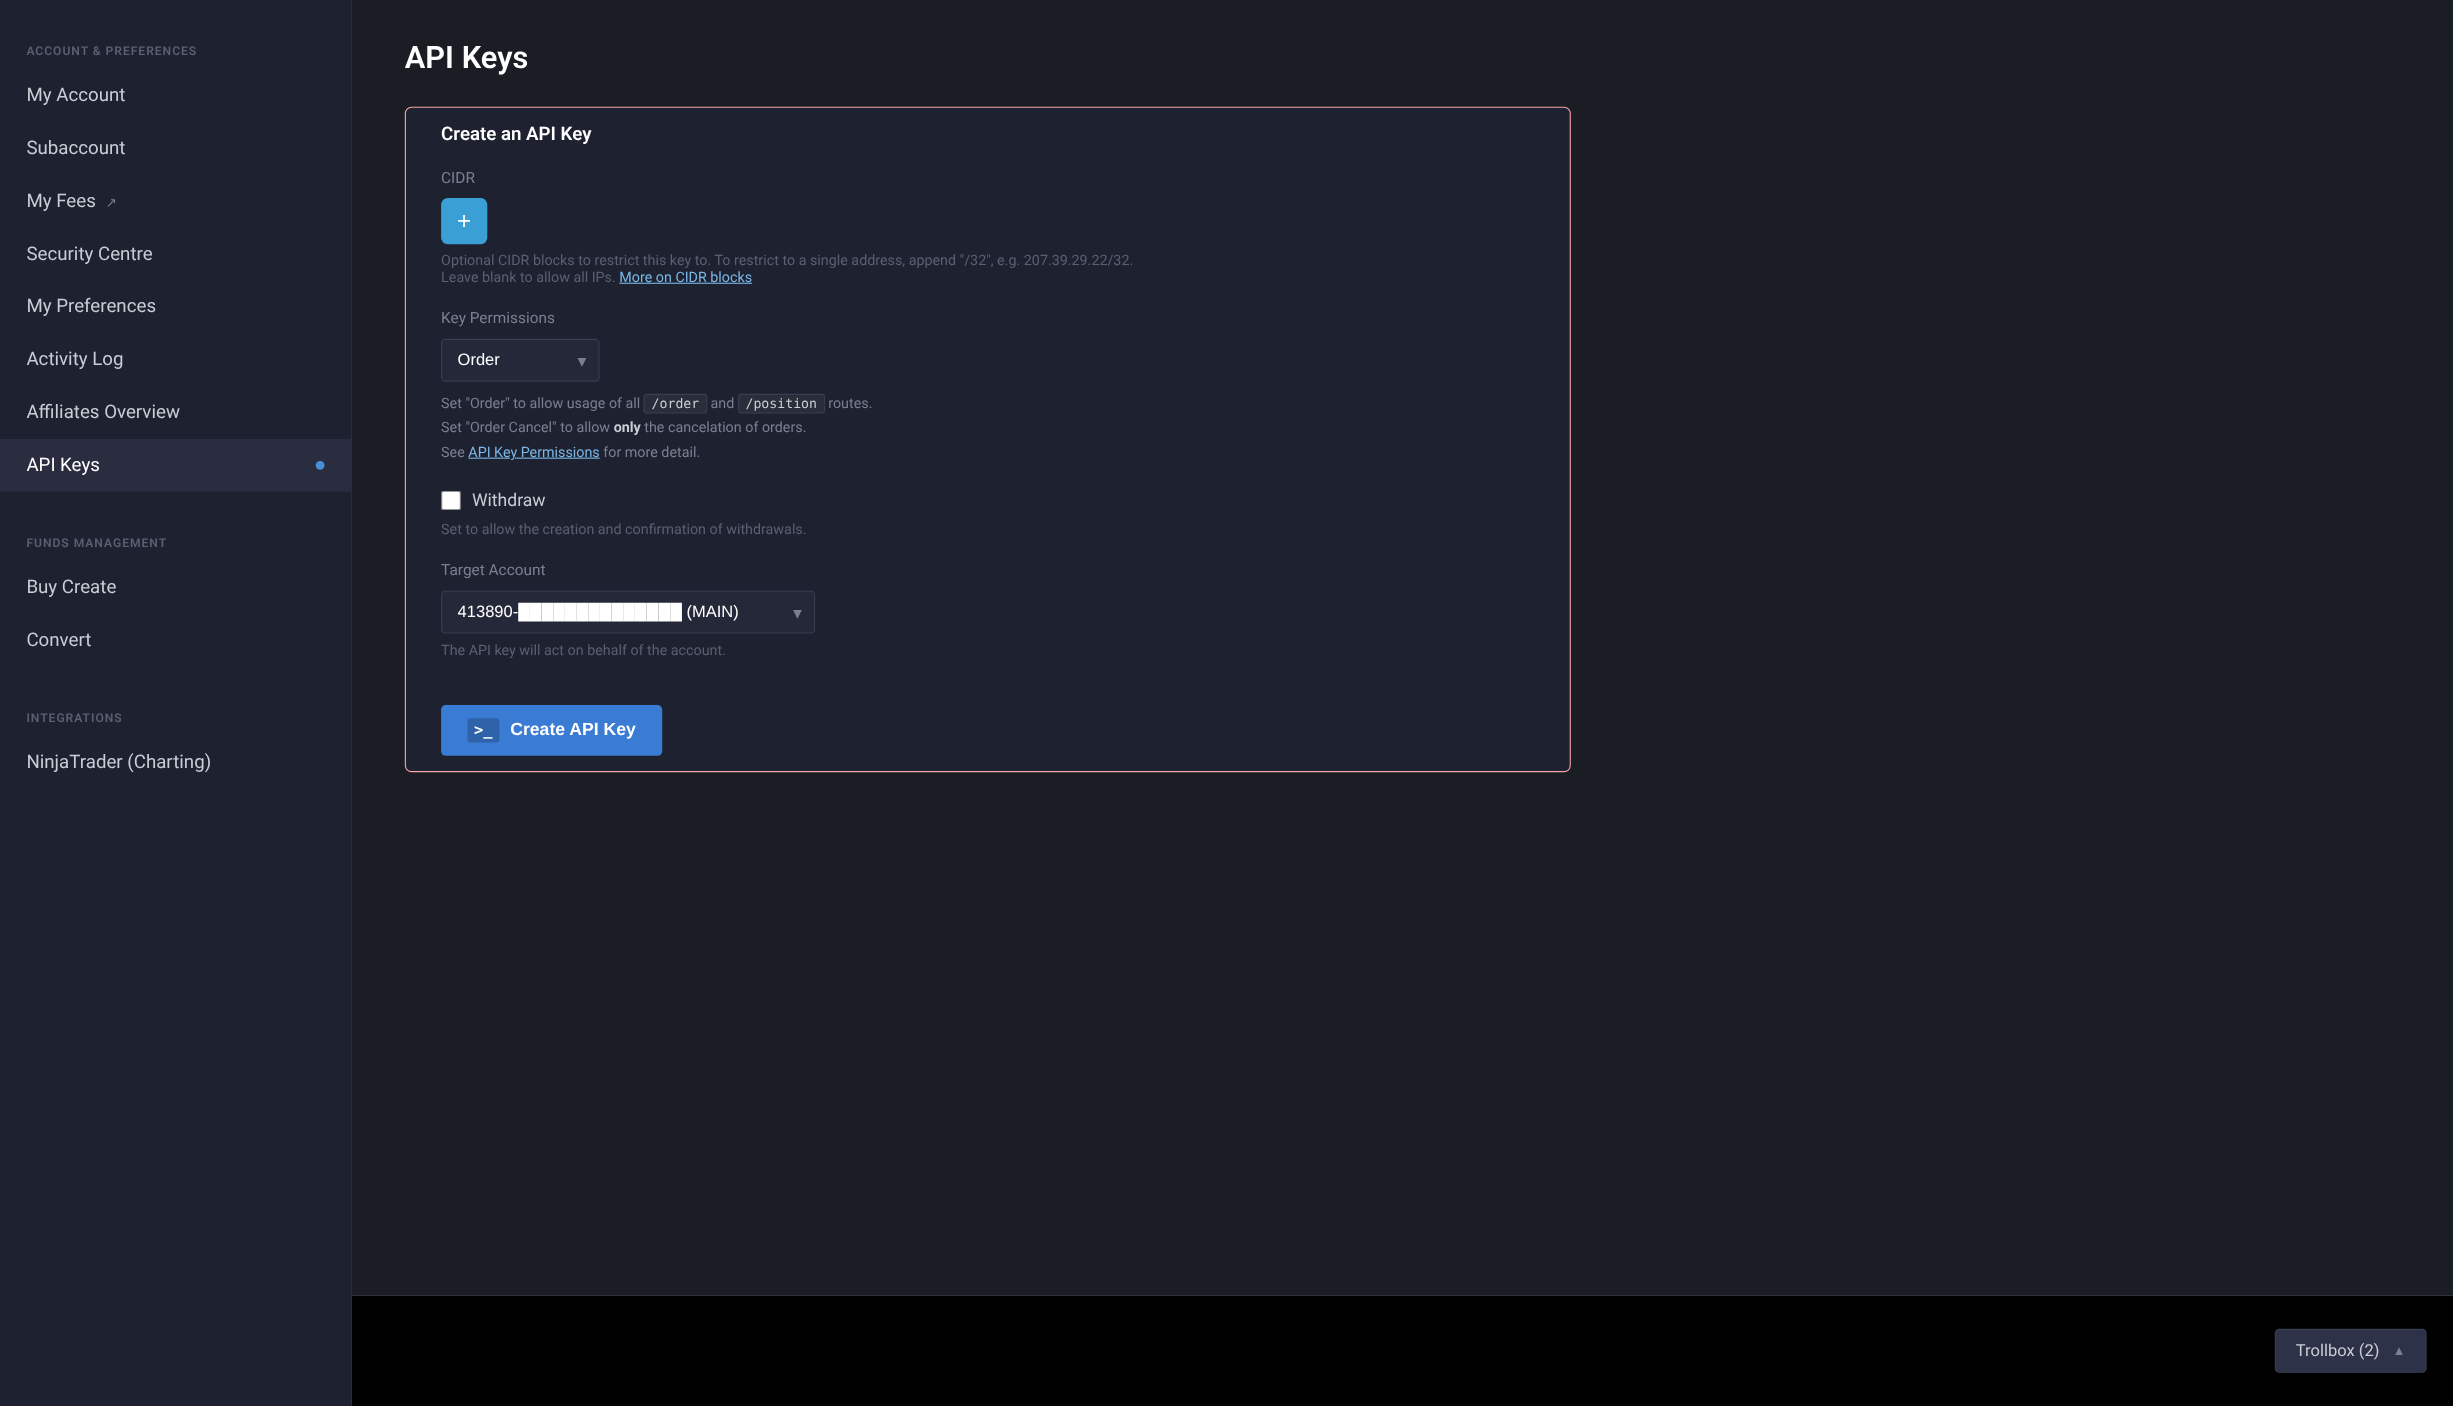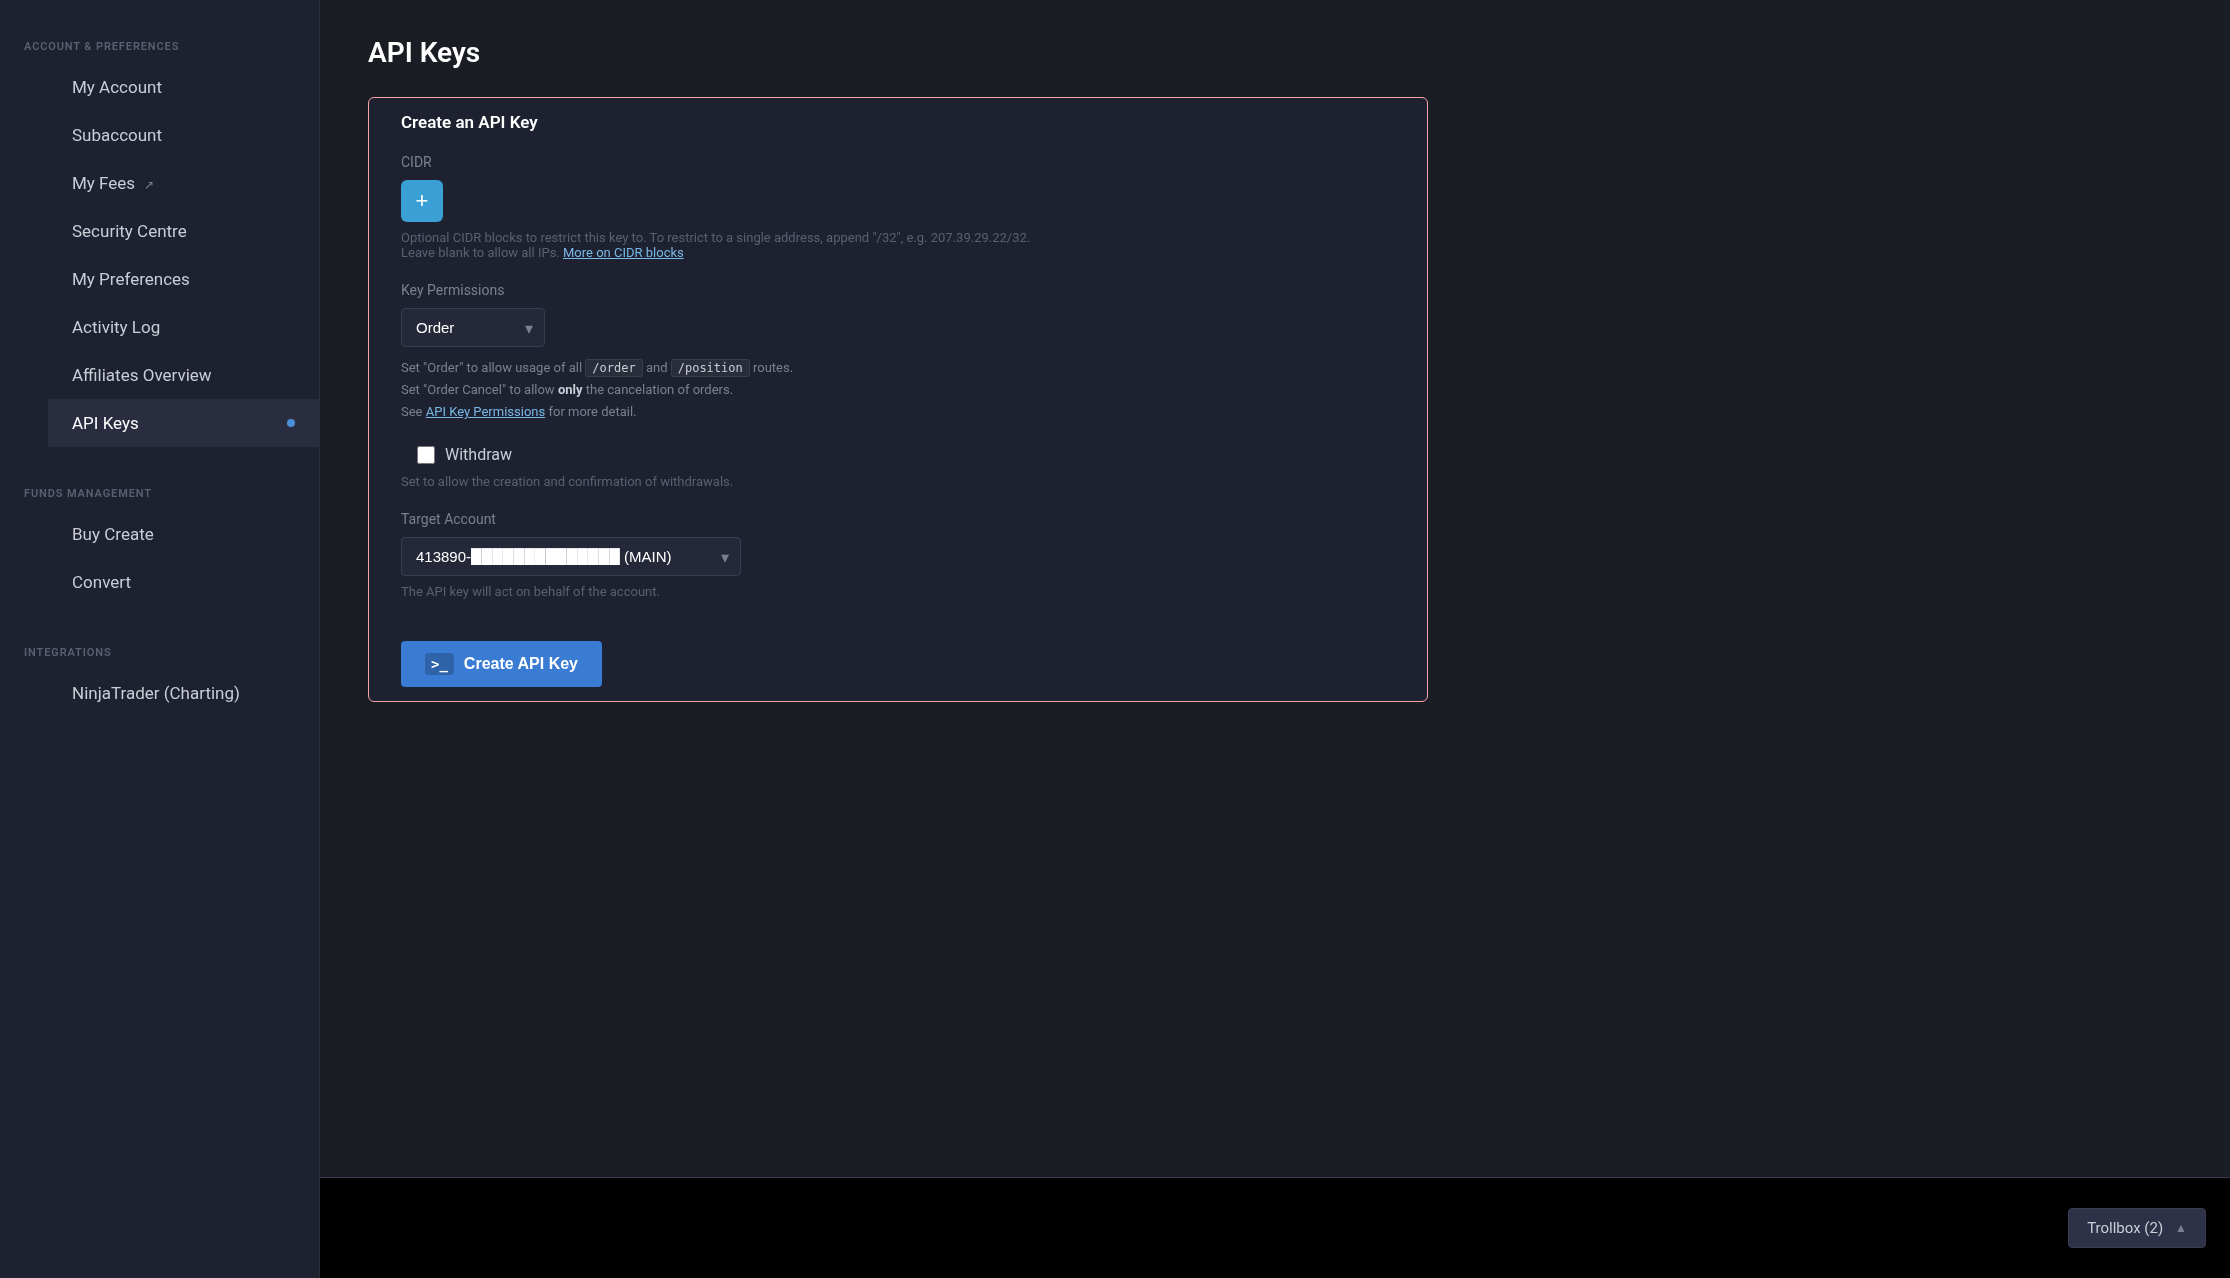--- a/index.html
+++ b/index.html
@@ -36,21 +36,20 @@
     .sidebar-item {
       display: flex;
       align-items: center;
       justify-content: space-between;
       padding: 14px 24px;
       font-size: 17px;
       color: #c9cdd4;
       cursor: pointer;
       border-radius: 0;
       transition: background 0.15s;
-      margin-left: 48px;
     }
     .sidebar-item.active {
       background: #2a2d40;
       color: #fff;
     }
     .sidebar-item .dot {
       width: 8px;
       height: 8px;
       background: #4a90d9;
       border-radius: 50%;
@@ -198,21 +197,20 @@
       text-decoration: underline;
     }
 
     
     .checkbox-row {
       display: flex;
       align-items: center;
       gap: 10px;
       margin-bottom: 10px;
       margin-top: 10px;
-      margin-left: 16px;
     }
     .checkbox-row input[type="checkbox"] {
       width: 18px;
       height: 18px;
       background: #252838;
       border: 1px solid #3a3d50;
       border-radius: 3px;
       cursor: pointer;
       accent-color: #4a90d9;
     }

